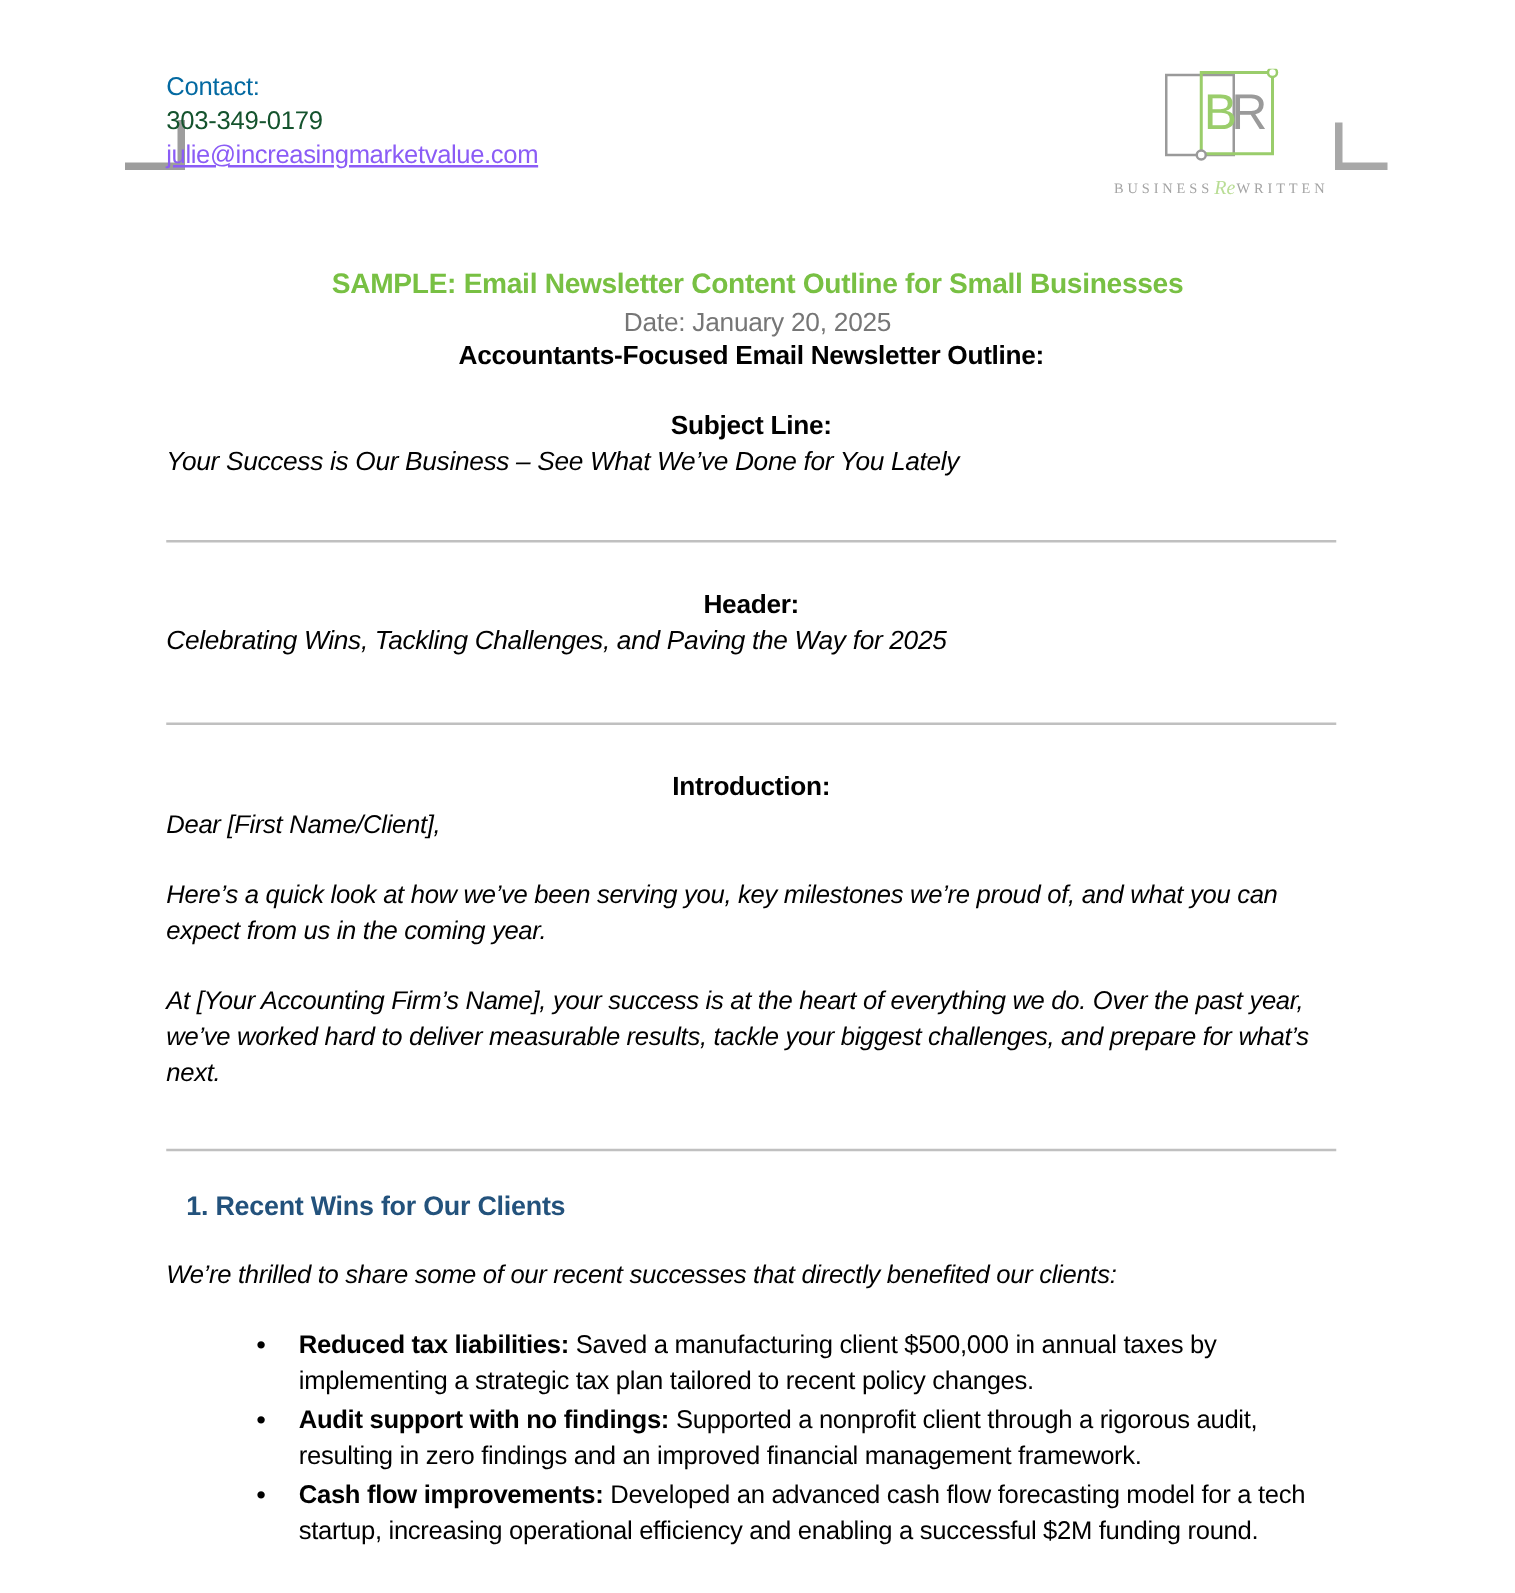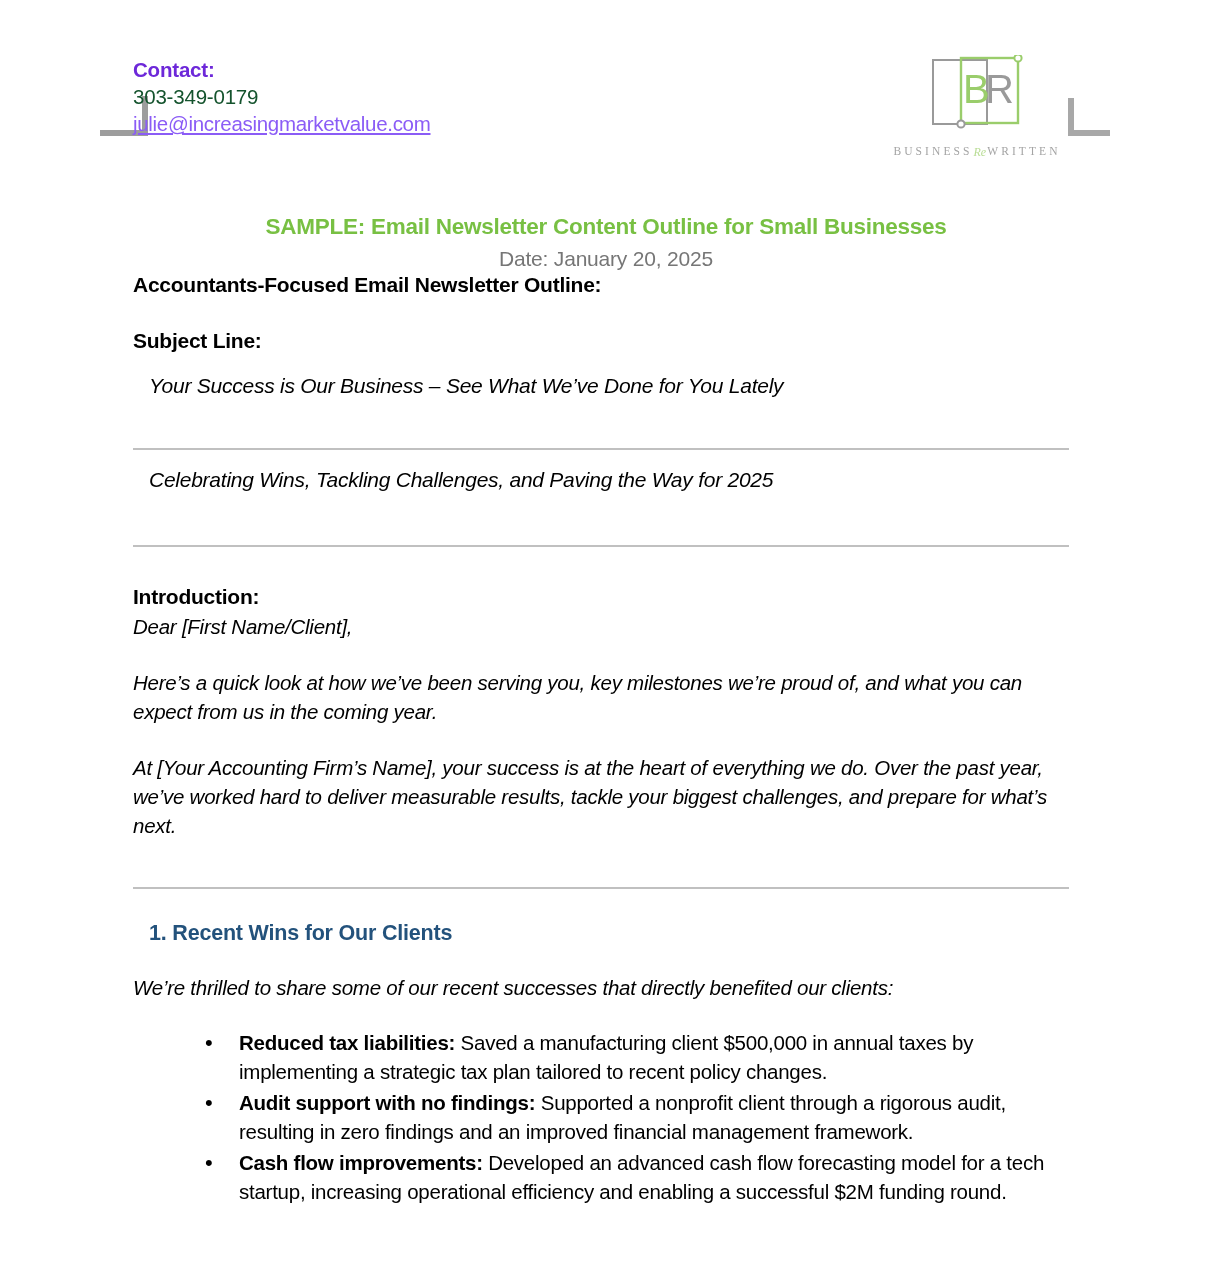--- a/index.html
+++ b/index.html
@@ -30,22 +30,22 @@
   }
 
   .contact-block {
     position: absolute;
     left: 133px;
     top: 56px;
     line-height: 1.32;
   }
   .contact-label {
     font-size: 20.5px;
-    font-weight: bold;
-    color: #6d28d9;
+    font-weight: normal;
+    color: #0369a1;
     letter-spacing: -0.2px;
     display: block;
   }
   .contact-name-row {
     display: block;
     white-space: nowrap;
   }
   .contact-name {
     font-size: 20.5px;
     color: #8a8a8a;
@@ -144,21 +144,21 @@
     text-align: center;
     white-space: nowrap;
   }
   .logo-word {
     font-size: 11.5px;
     letter-spacing: 3.1px;
     color: #a4a4a4;
     font-family: "Liberation Serif", serif;
   }
   .logo-re {
-    font-size: 12px;
+    font-size: 16px;
     color: #b9dd95;
     font-family: "Liberation Serif", serif;
     font-style: italic;
     letter-spacing: 0;
     position: relative;
     top: 1px;
     padding: 0 1px;
     text-align: center;
   }
 
@@ -189,28 +189,29 @@
 
   .section-gap-top { margin-top: 44px; }
 
   .label-bold {
     font-size: 21px;
     font-weight: bold;
     color: #000;
     letter-spacing: -0.25px;
     line-height: 1.38;
     margin: 0;
+    text-align: center;
   }
   .italic-line {
     font-size: 21px;
     font-style: italic;
     color: #000;
     letter-spacing: -0.25px;
     line-height: 1.38;
-    margin: 16px;
+    margin: 0;
   }
   .body-text {
     font-size: 20.5px;
     color: #000;
     letter-spacing: -0.25px;
     line-height: 1.42;
     margin: 0;
     font-style: italic;
   }
 
@@ -318,20 +319,21 @@
 
     <p class="label-bold section-gap-top">Accountants-Focused Email Newsletter Outline:</p>
 
     <p class="label-bold para-gap">Subject Line:</p>
     <p class="italic-line">Your Success is Our Business – See What We’ve Done for You Lately</p>
 
     <div class="rule-wrap-1">
         <hr class="rule">
       </div>
 
+    <p class="label-bold after-rule">Header:</p>
     <p class="italic-line">Celebrating Wins, Tackling Challenges, and Paving the Way for 2025</p>
 
     <div class="rule-wrap-2">
         <hr class="rule">
       </div>
 
     <p class="label-bold after-rule">Introduction:</p>
     <p class="body-text">Dear [First Name/Client],</p>
 
     <p class="body-text para-gap">Here’s a quick look at how we’ve been serving you, key milestones we’re proud of, and what you can expect from us in the coming year.</p>

